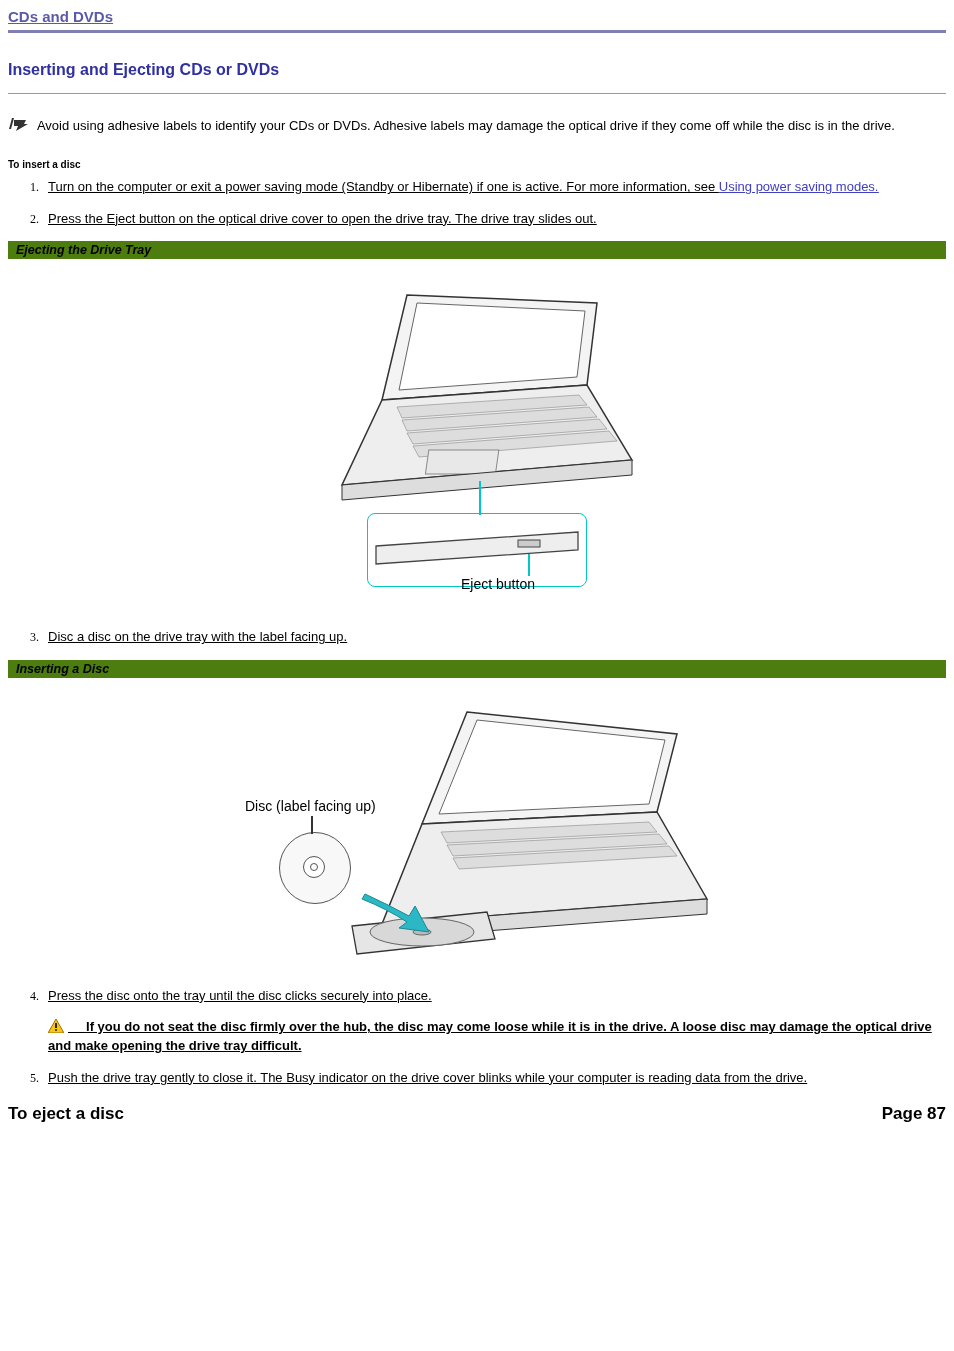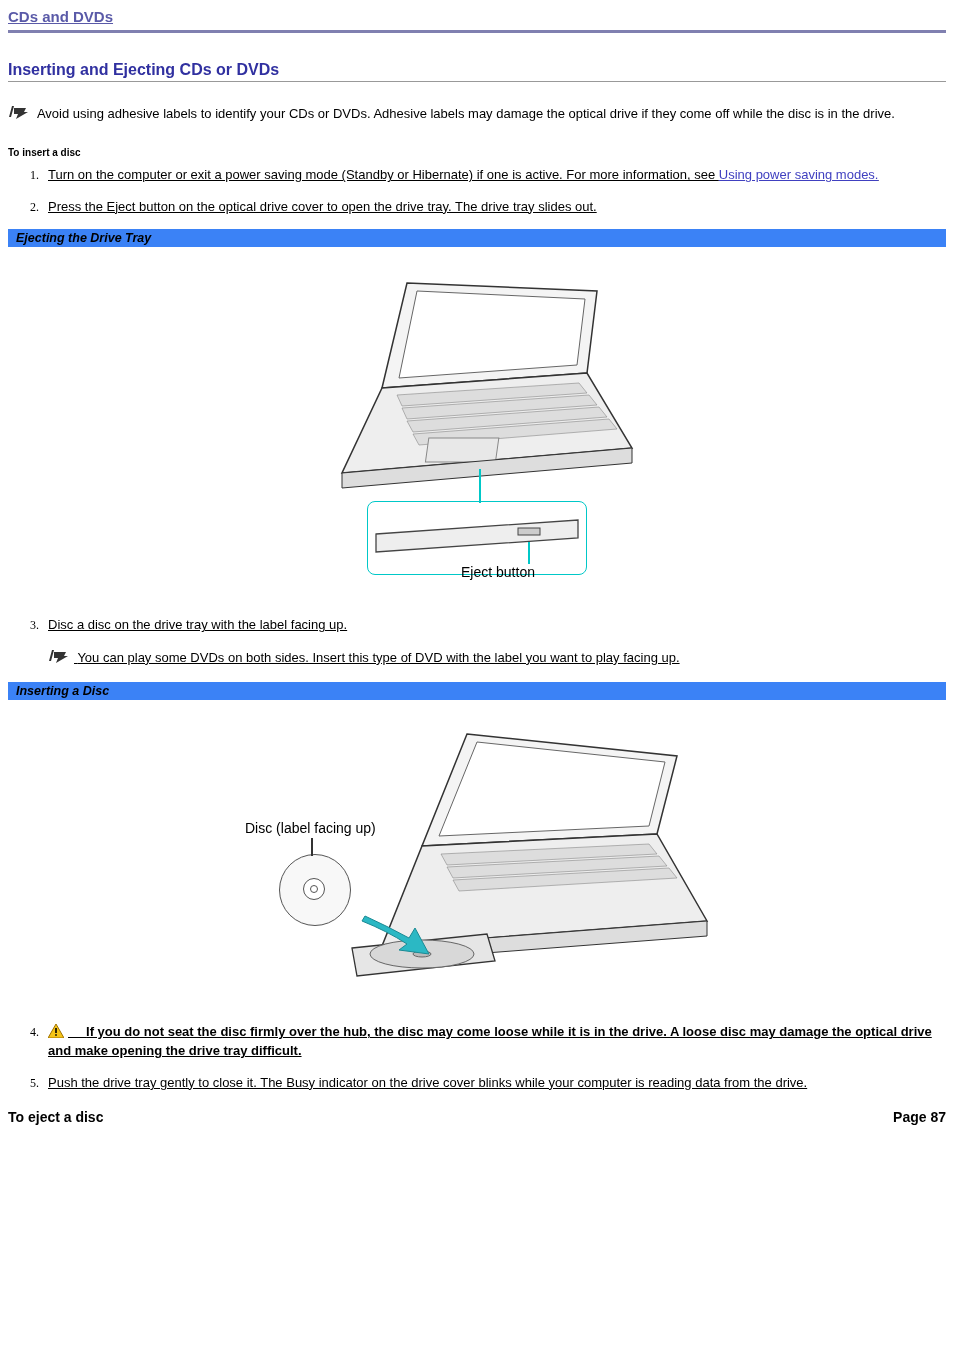--- a/index.html
+++ b/index.html
@@ -18,21 +18,21 @@
     text-decoration: underline;
     border-bottom: 3px solid #8080b0;
     padding-bottom: 5px;
     margin-bottom: 28px;
   }
   .section-title {
     color: #3030a0;
     font-weight: bold;
     font-size: 16px;
     border-bottom: 1px solid #999;
-    padding-bottom: 2px;
+    padding-bottom: 14px;
     margin-bottom: 22px;
   }
   .note-block {
     margin: 16px 0 22px 0;
     line-height: 1.4;
   }
   .note-icon, .warn-icon {
     display: inline-block;
     vertical-align: middle;
     margin-right: 4px;
@@ -56,21 +56,21 @@
   }
   ol li::marker {
     font-family: "Times New Roman", serif;
     font-size: 12px;
   }
   a.inline-link {
     color: #4040c0;
     text-decoration: underline;
   }
   .figure-caption-bar {
-    background: #3b82f6;
+    background: #4d7c0f;
     font-style: italic;
     font-weight: bold;
     font-size: 12.5px;
     padding: 2px 8px;
     margin: 2px 0 0 0;
   }
   .figure-area {
     text-align: center;
     padding: 26px 0 20px 0;
   }
@@ -101,21 +101,21 @@
     font-weight: bold;
     line-height: 1.35;
   }
   .indent-note {
     margin: 14px 0 14px 0;
   }
   .footer {
     display: flex;
     justify-content: space-between;
     font-weight: bold;
-    font-size: 14px;
+    font-size: 17px;
     margin-top: 18px;
   }
   .disc-shape {
     position:absolute;
     border:1.5px solid #555;
     border-radius:50%;
   }
 </style>
 </head>
 <body>
@@ -173,28 +173,20 @@
       <div class="callout-line" style="left:160px; top:40px; width:2px; height:22px;"></div>
       <div class="callout-label" style="left:70px; top:62px; width:120px; text-align:center;">Eject button</div>
     </div>
     <div class="callout-line" style="left:192px; top:196px; width:2px; height:34px;"></div>
   </div>
 </div>
 
 <ol start="3">
   <li>
     <span>Disc a disc on the drive tray with the label facing up.</span>
-    <div class="indent-note">
-      <span class="note-icon">
-        <svg viewBox="0 0 22 16">
-            <path d="M1 13 L4 2 L6 2 L3 13 Z M6 4 L18 4 L16 8 L20 8 L8 15 L10 10 L6 10 Z" fill="#333"></path>
-          </svg>
-      </span>
-      <span>You can play some DVDs on both sides. Insert this type of DVD with the label you want to play facing up.</span>
-    </div>
   </li>
 </ol>
 
 <div class="figure-caption-bar">Inserting a Disc</div>
 <div class="figure-area">
   <div class="laptop-fig fig2">
     <svg width="480" height="260" viewBox="0 0 480 260">
 
       <path d="M230 8 L440 30 L420 108 L185 120 Z" fill="#f4f4f4" stroke="#333" stroke-width="1.5"></path>
       <path d="M240 16 L428 36 L412 100 L202 110 Z" fill="#fff" stroke="#666"></path>
@@ -219,20 +211,21 @@
       <div class="disc-shape" style="left:23px; top:23px; width:20px; height:20px; background:#fff;"></div>
       <div class="disc-shape" style="left:30px; top:30px; width:6px; height:6px;"></div>
     </div>
     <div style="position:absolute; left:74px; top:112px; width:1.5px; height:18px; background:#333;"></div>
     <div class="callout-label" style="left:8px; top:94px;">Disc (label facing up)</div>
   </div>
 </div>
 
 <ol start="4">
   <li>
+    <span>Press the disc onto the tray until the disc clicks securely into place.</span>
     <div class="warn-block">
       <span class="warn-icon">
         <svg viewBox="0 0 16 14">
             <path d="M8 0 L16 14 L0 14 Z" fill="#f5c518" stroke="#a07000"></path>
             <rect x="7.2" y="4" width="1.6" height="5" fill="#000"></rect>
             <rect x="7.2" y="10.2" width="1.6" height="1.6" fill="#000"></rect>
           </svg>
       </span>&nbsp;&nbsp;&nbsp;&nbsp;
       <span>If you do not seat the disc firmly over the hub, the disc may come loose while it is in the drive. A loose disc may damage the optical drive and make opening the drive tray difficult.</span>
     </div>

